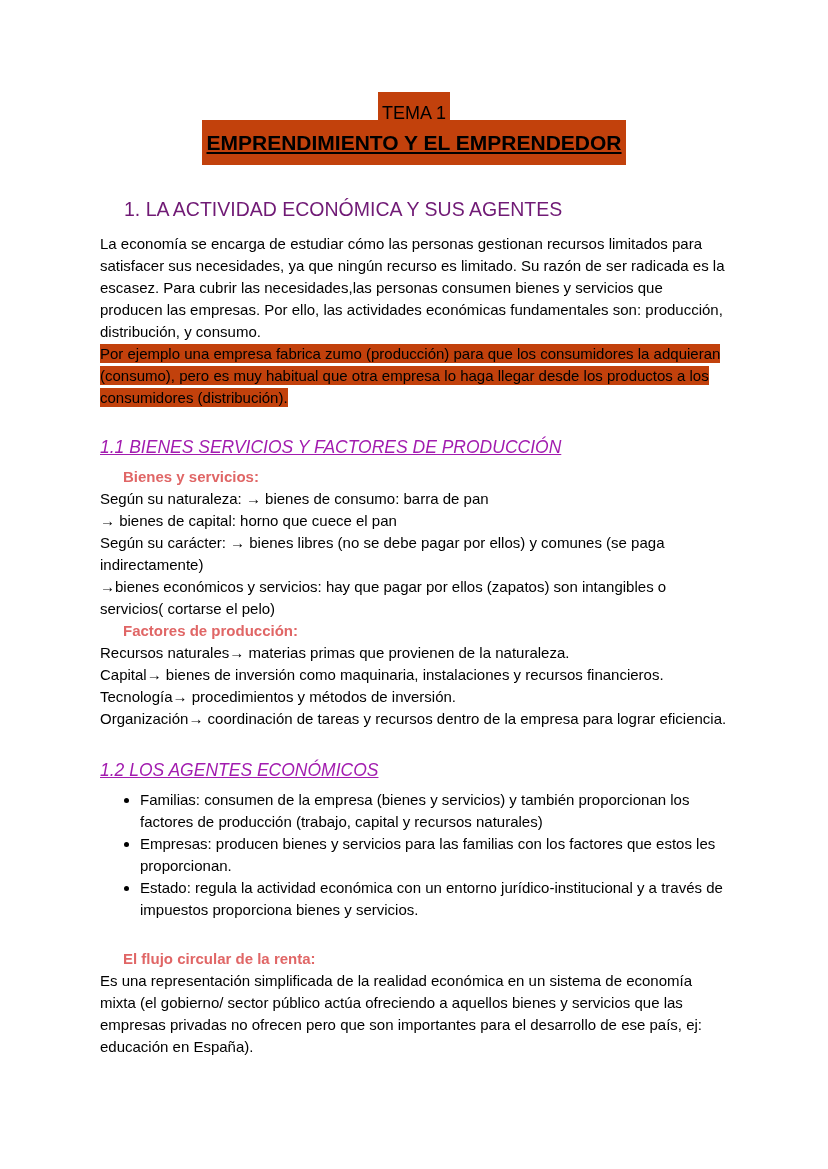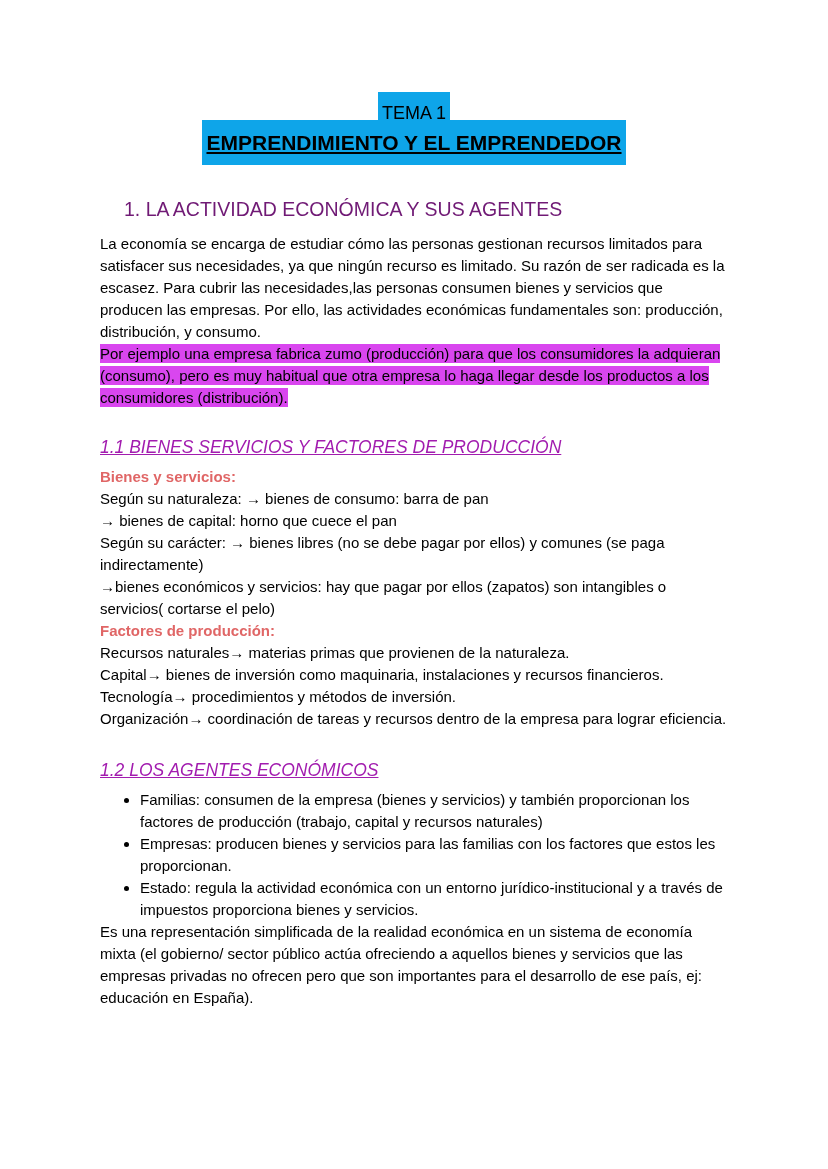--- a/index.html
+++ b/index.html
@@ -14,21 +14,21 @@
   .page {
     width: 828px;
     height: 1169px;
     background: #ffffff;
     padding: 100px 100px 0 100px;
   }
   .doc-title { text-align: center; }
   .title-line1 { font-size: 18px; line-height: 26px; }
   .title-line2 { font-size: 21px; line-height: 30px; margin-top: 2px; font-weight: bold; }
   .hl-title {
-    background: #0ea5e9;
+    background: #c2410c;
     padding: 11px 4px;
   }
   .underline { text-decoration: underline; }
 
   .h1 {
     color: #701a75;
     font-size: 19.5px;
     font-weight: 400;
     margin: 38px 0 11px 24px;
     line-height: 26px;
@@ -46,23 +46,24 @@
 
   .body, .line {
     font-size: 15px;
     line-height: 22px;
   }
   .label-red {
     color: #e06666;
     font-weight: bold;
     font-size: 15px;
     line-height: 22px;
+    margin-left: 23px;
   }
   .hl-pink {
-    background: #d946ef;
+    background: #c2410c;
     padding: 1px 0;
   }
   ul.bullets {
     margin: 4px 0 0 0;
     padding-left: 40px;
     list-style-type: disc;
   }
   ul.bullets li {
     font-size: 15px;
     line-height: 22px;
@@ -106,15 +107,16 @@
   <p class="line">Organización→ coordinación de tareas y recursos dentro de la empresa para lograr eficiencia.</p>
 
   <div class="h2 h2-gap">1.2 LOS AGENTES ECONÓMICOS</div>
 
   <ul class="bullets">
     <li>Familias: consumen de la empresa (bienes y servicios) y también proporcionan los factores de producción (trabajo, capital y recursos naturales)</li>
     <li>Empresas: producen bienes y servicios para las familias con los factores que estos les proporcionan.</li>
     <li>Estado: regula la actividad económica con un entorno jurídico-institucional y a través de impuestos proporciona bienes y servicios.</li>
   </ul>
 
+  <p class="label-red flujo-label">El flujo circular de la renta:</p>
   <p class="body">Es una representación simplificada de la realidad económica en un sistema de economía mixta (el gobierno/ sector público actúa ofreciendo a aquellos bienes y servicios que las empresas privadas no ofrecen pero que son importantes para el desarrollo de ese país, ej: educación en España).</p>
 
 </div>
 
 </body></html>

